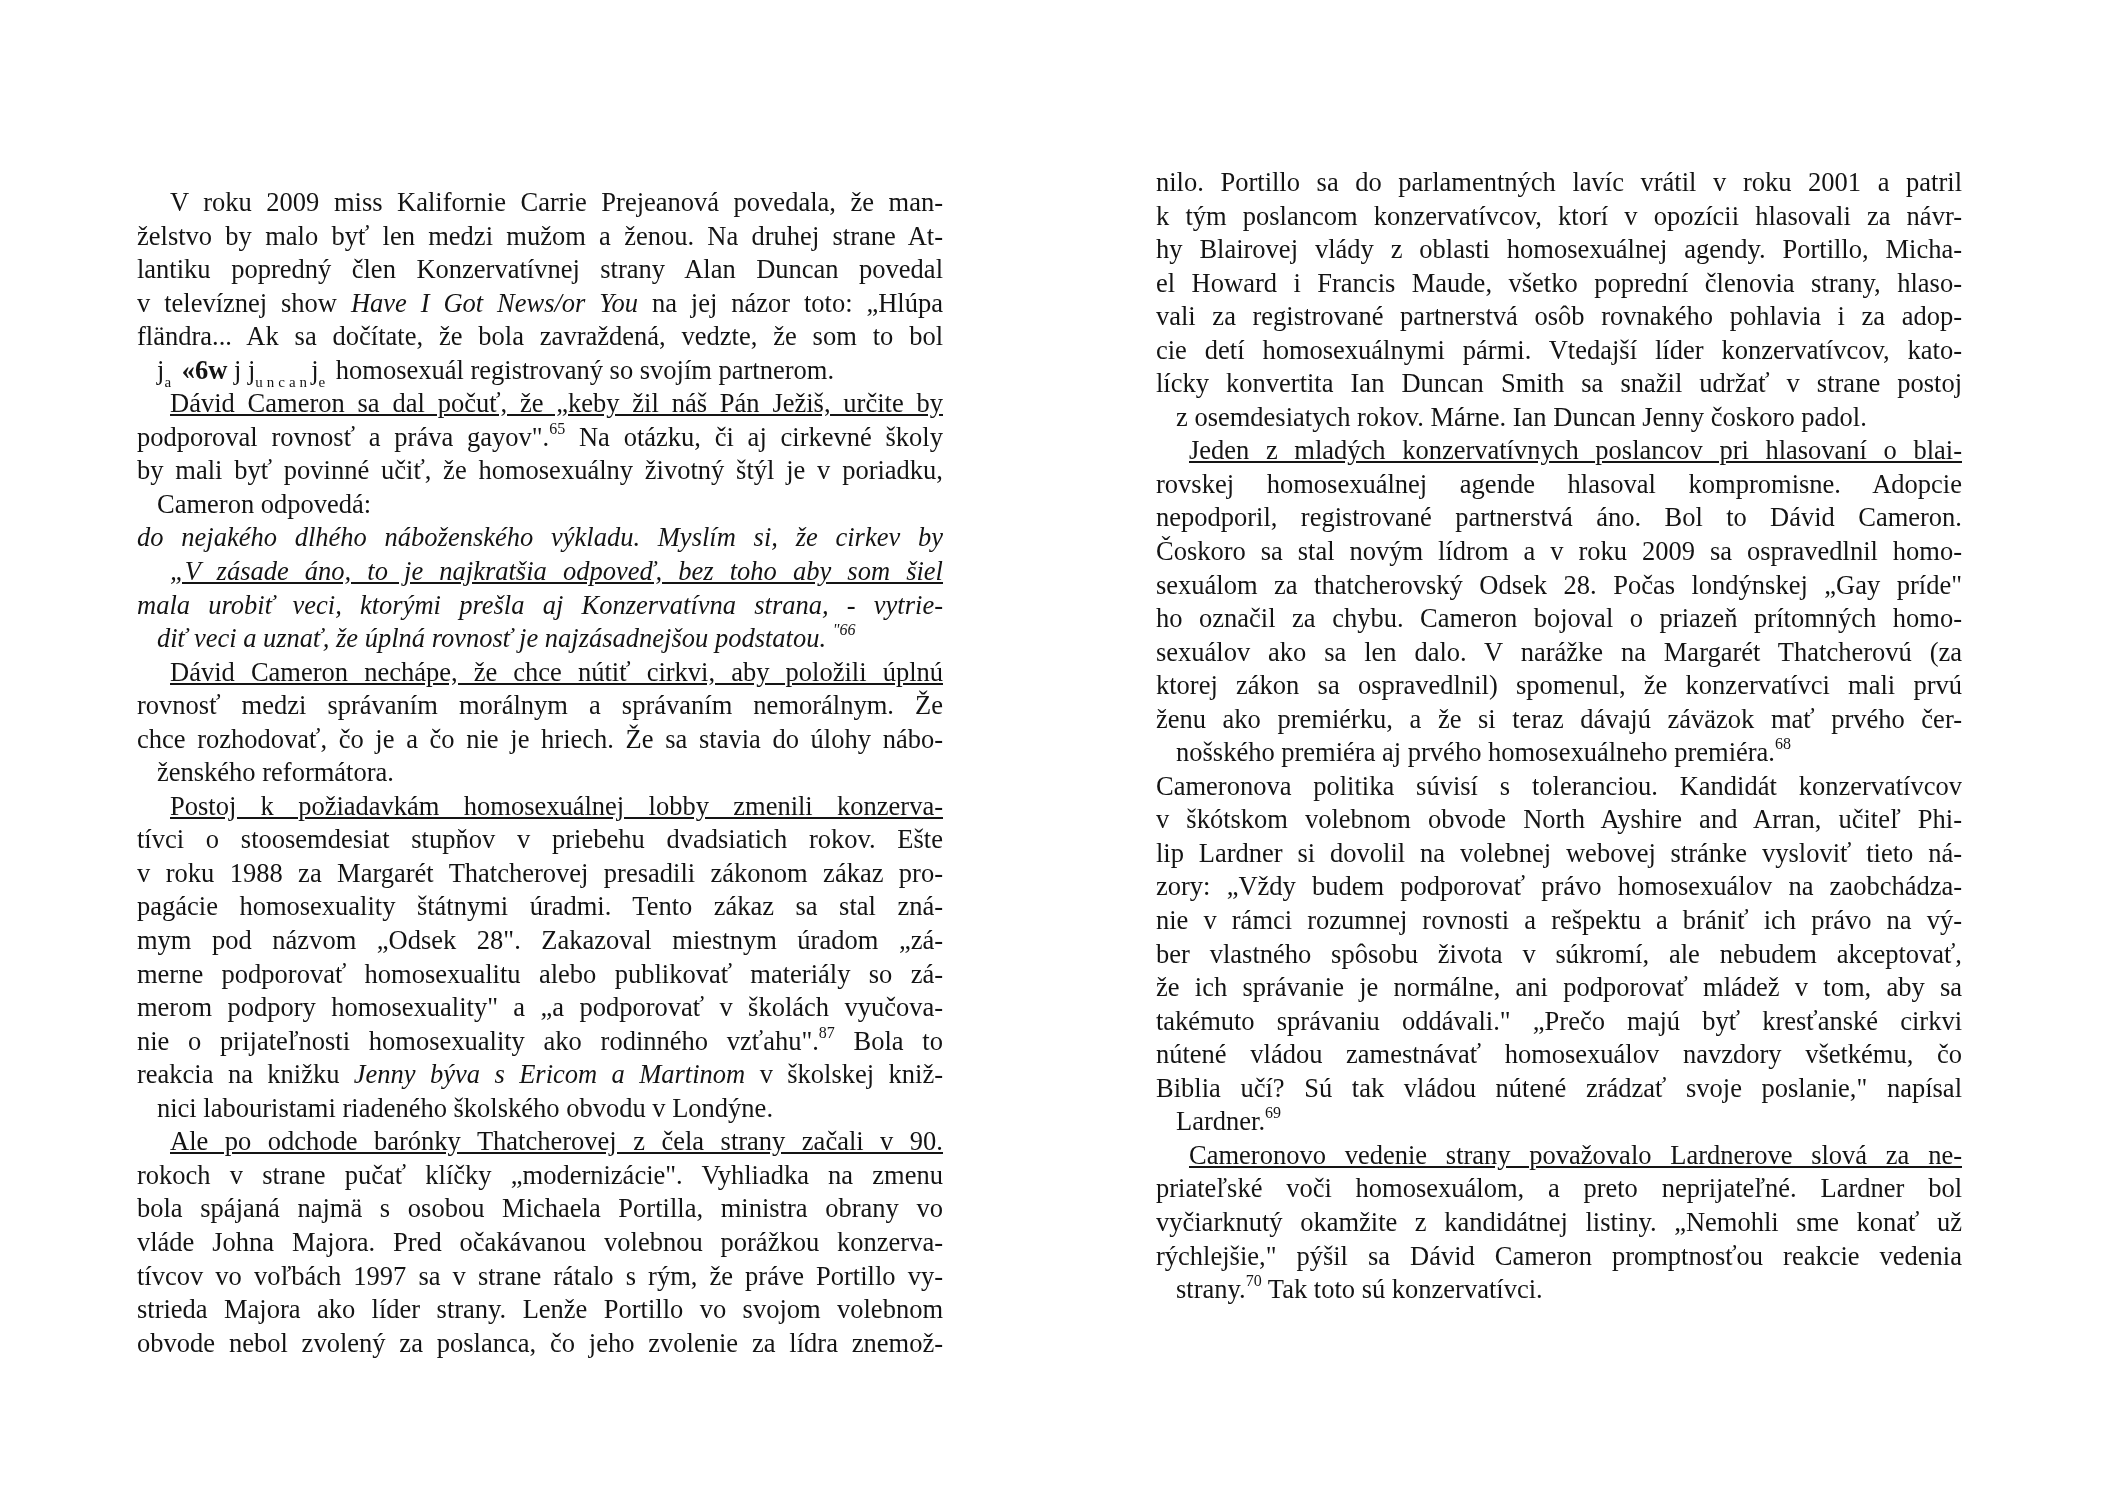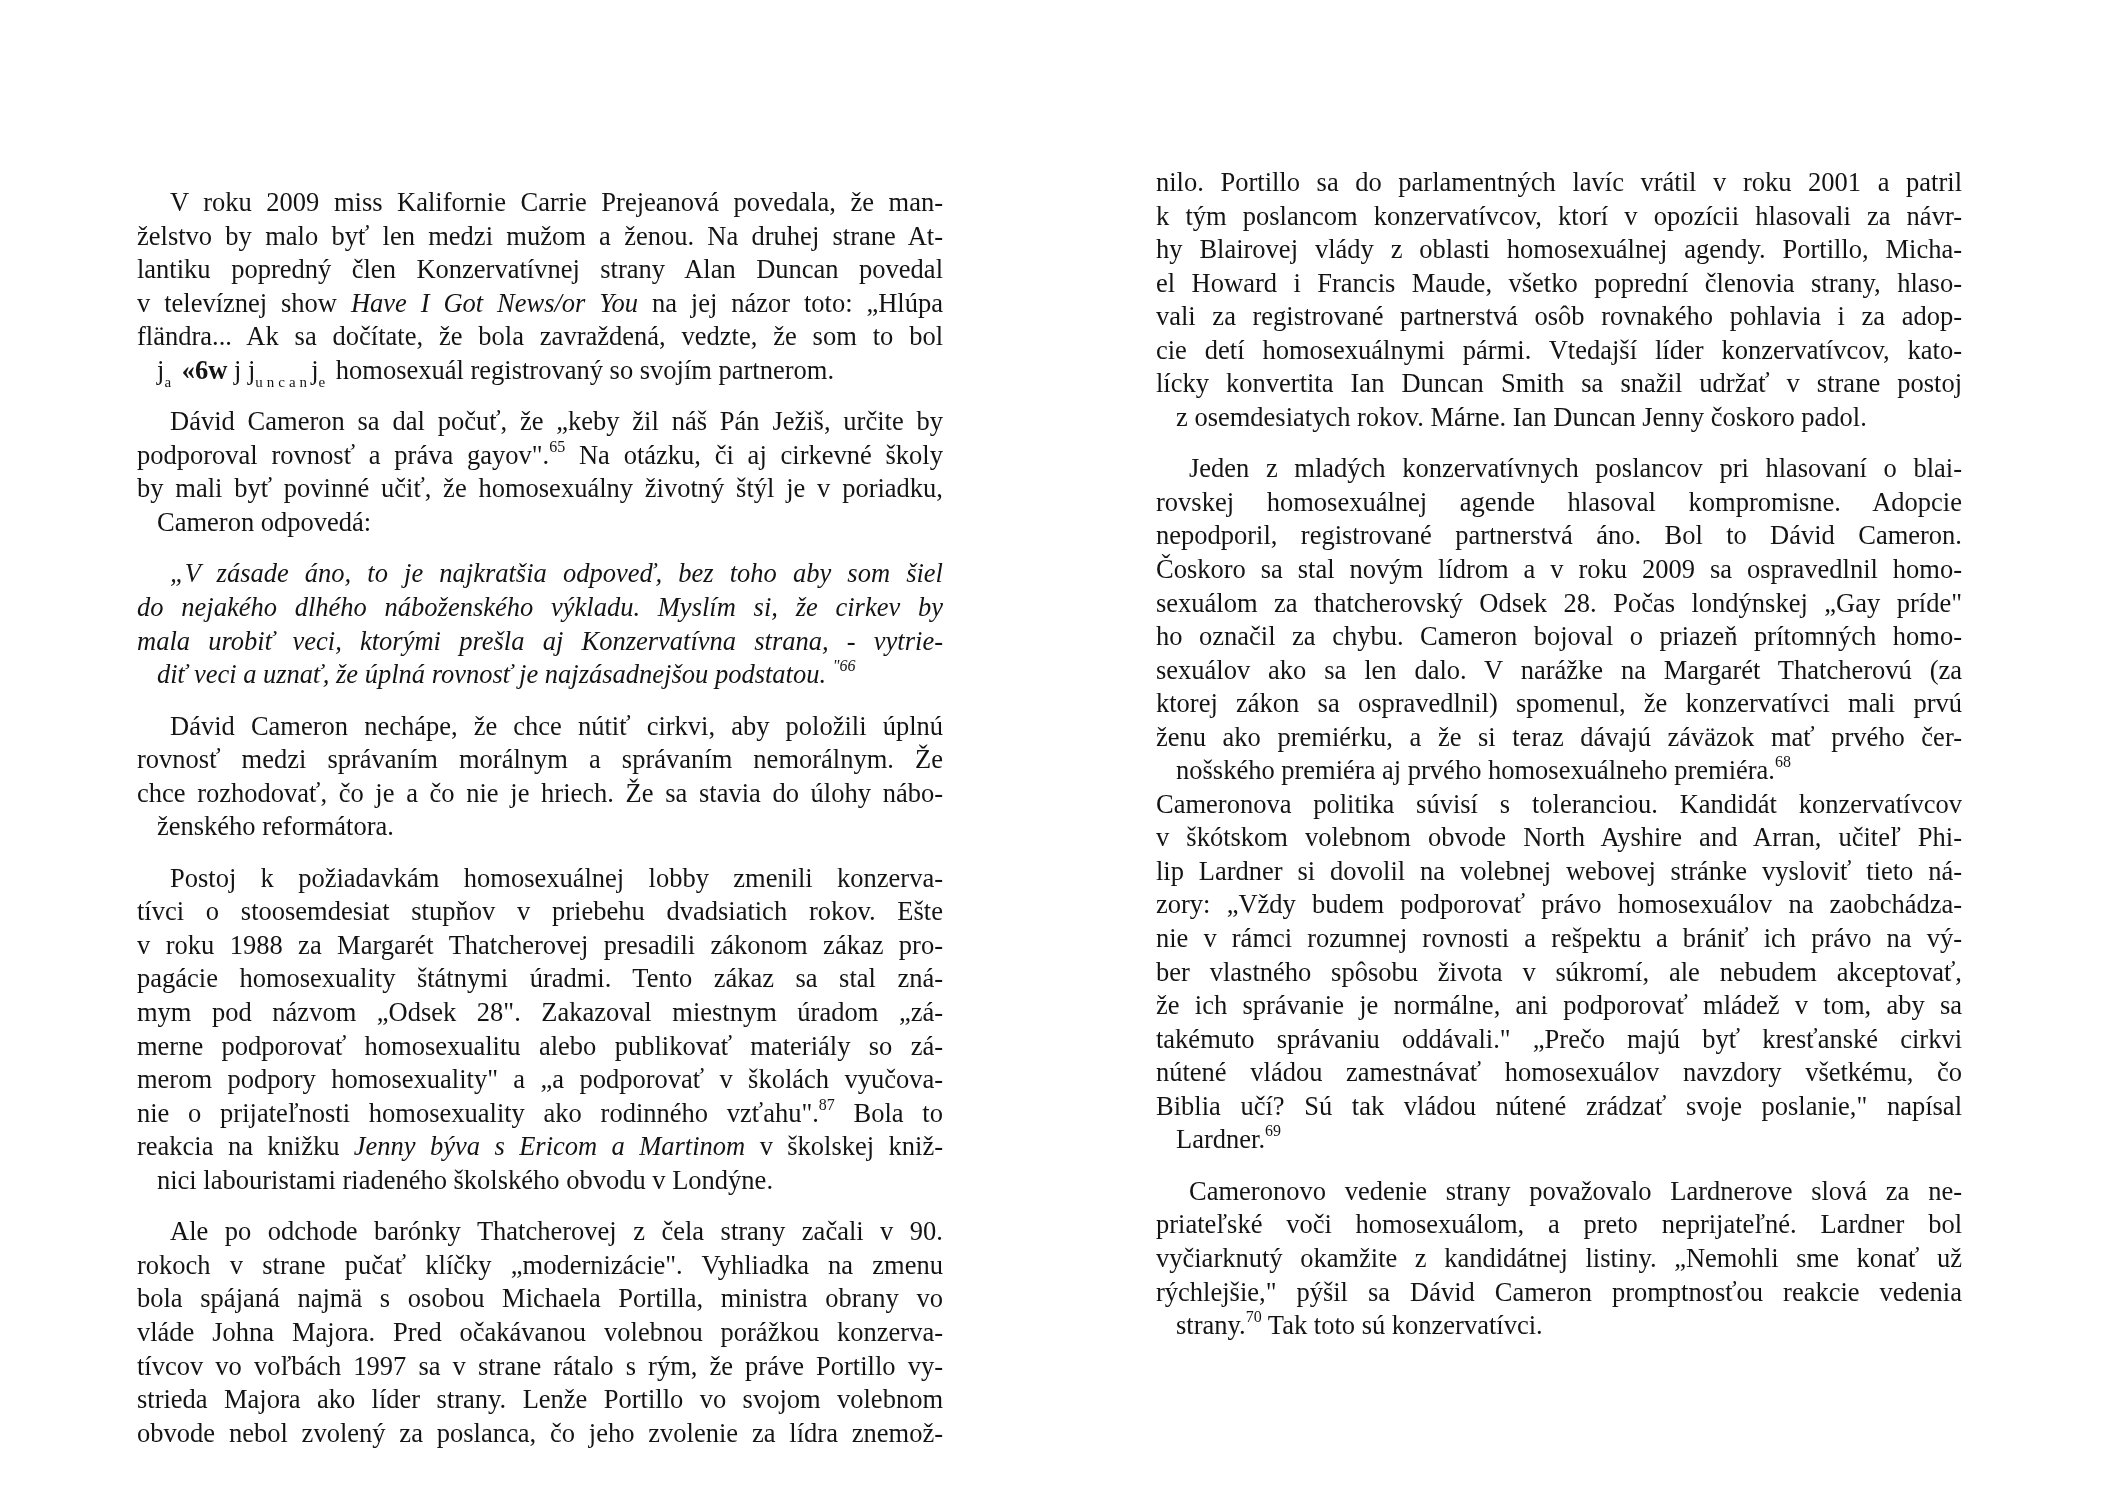--- a/index.html
+++ b/index.html
@@ -9,21 +9,21 @@
   .page-left { left: 0; }
   .page-right { left: 1058px; }
   .column { position: absolute; }
   .col-left { left: 137px; top: 186px; width: 806px; }
   .col-right { left: 98px; top: 166px; width: 806px; }
   .line { height: 33.55px; line-height: 33.55px; font-size: 26.5px; white-space: nowrap;
           text-align: justify; text-align-last: justify; overflow: visible;
           transform-origin: left center; }
   .line.last { text-align-last: left; margin-left: 20px; }
   .line.indent { padding-left: 33px; box-sizing: border-box; }
-  .line.gap-before { margin-top: 18px; }
+  .line.gap-before { margin-top: 0; text-decoration: underline; }
   .line.italic { font-style: italic; }
   .seg-italic { font-style: italic; }
   .seg-bold { font-weight: bold; }
   .seg-sup { font-size: 16px; vertical-align: 12px; line-height: 0; }
   .seg-sub { font-size: 15px; vertical-align: -8px; line-height: 0; letter-spacing: 4px; }
 </style>
 </head>
 <body>
 
 <div class="page page-left">
@@ -36,22 +36,22 @@
         <div class="line"><span>fländra... Ak sa dočítate, že bola zavraždená, vedzte, že som to bol</span></div>
         <div class="line last"><span>j</span><span class="seg-sub">a</span><span> </span><span class="seg-bold">«6w</span><span> j j</span><span class="seg-sub">uncan</span><span>j</span><span class="seg-sub">e</span><span> homosexuál registrovaný so svojím partnerom.</span></div>
       </div>
       <div>
         <div class="line indent gap-before"><span>Dávid Cameron sa dal počuť, že „keby žil náš Pán Ježiš, určite by</span></div>
         <div class="line"><span>podporoval rovnosť a práva gayov".</span><span class="seg-sup">65</span><span> Na otázku, či aj cirkevné školy</span></div>
         <div class="line"><span>by mali byť povinné učiť, že homosexuálny životný štýl je v poriadku,</span></div>
         <div class="line last"><span>Cameron odpovedá:</span></div>
       </div>
       <div>
+        <div class="line italic"><span>do nejakého dlhého náboženského výkladu. Myslím si, že cirkev by</span></div>
         <div class="line indent gap-before italic"><span>„V zásade áno, to je najkratšia odpoveď, bez toho aby som šiel</span></div>
-        <div class="line italic"><span>do nejakého dlhého náboženského výkladu. Myslím si, že cirkev by</span></div>
         <div class="line italic"><span>mala urobiť veci, ktorými prešla aj Konzervatívna strana, - vytrie-</span></div>
         <div class="line italic last"><span>diť veci a uznať, že úplná rovnosť je najzásadnejšou podstatou. </span><span class="seg-sup">"66</span></div>
       </div>
       <div>
         <div class="line indent gap-before"><span>Dávid Cameron nechápe, že chce nútiť cirkvi, aby položili úplnú</span></div>
         <div class="line"><span>rovnosť medzi správaním morálnym a správaním nemorálnym. Že</span></div>
         <div class="line"><span>chce rozhodovať, čo je a čo nie je hriech. Že sa stavia do úlohy nábo-</span></div>
         <div class="line last"><span>ženského reformátora.</span></div>
       </div>
       <div>

